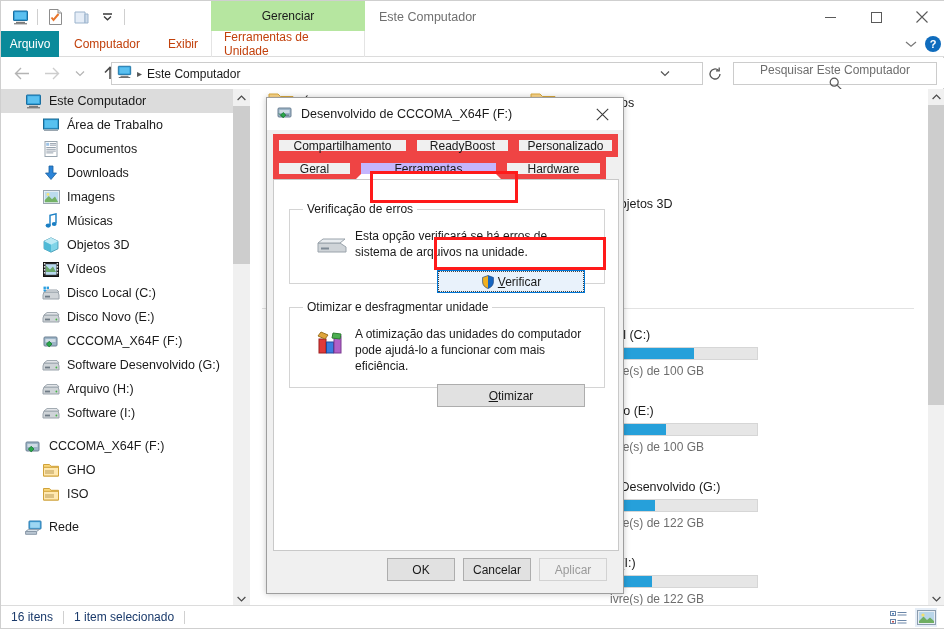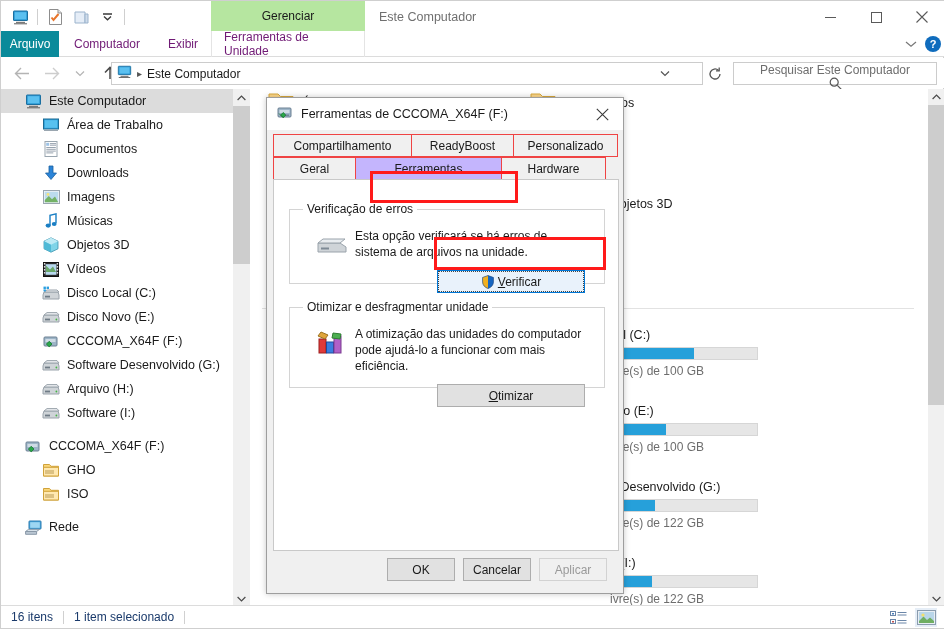--- a/index.html
+++ b/index.html
@@ -50,21 +50,21 @@
 
   
   .ribbontabs {
     position: absolute; left: 0; top: 30px; width: 944px; height: 26px;
     background: #ffffff;
     border-bottom: 1px solid #dcdcdc;
   }
   .rtab {
     position: absolute; top: 0; height: 26px;
     display: flex; align-items: center; justify-content: center;
-    font-size: 12px; color: #701a75; padding: 0 12px;
+    font-size: 12px; color: #c2410c; padding: 0 12px;
   }
   .rtab.file { left: 0; width: 58px; background: #0a8a9a; color: #ffffff; }
   .rtab.t1 { left: 62px; width: 88px; }
   .rtab.t2 { left: 156px; width: 52px; }
   .rtab.t3 { left: 210px; width: 154px; border-left: 1px solid #e4e4e4; border-right: 1px solid #e4e4e4;}
   .ribbon-right { position: absolute; right: 4px; top: 0; height: 26px; display: flex; align-items: center; gap: 8px; }
   .help-circle {
     width: 16px; height: 16px; border-radius: 50%; background: #0f6cbd;
     color: #fff; font-size: 11px; font-weight: bold;
     display: flex; align-items: center; justify-content: center;
@@ -167,21 +167,21 @@
   }
   .dlg-body { position: absolute; left: 0; top: 32px; right: 0; bottom: 0; background: #f0f0f0; }
 
   .tabstrip { position: absolute; left: 6px; top: 4px; width: 346px; height: 46px; }
   .tabrow { position: absolute; left: 0; width: 346px; height: 23px; display: flex; }
   .tabrow.r1 { top: 0; }
   .tabrow.r2 { top: 23px; }
   .dtab {
     height: 23px; display: flex; align-items: center; justify-content: center;
     font-size: 12px; color: #1a1a1a;
-    background: #f0f0f0; border: 1px solid #ef4444;
+    background: #f0f0f0; border: 6px solid #ef4444;
     margin-right: -1px;
   }
   .dtab.active { background: #c4b5fd; border-bottom-color: #ffffff; }
 
   .tabcontent {
     position: absolute; left: 6px; top: 49px; width: 346px; height: 372px;
     background: #ffffff; border: 1px solid #c9c9c9;
   }
   .group {
     position: absolute; left: 13px; width: 316px;
@@ -661,21 +661,21 @@
     <div class="dlg-title">
       <span>
         <svg width="16" height="15" viewBox="0 0 16 15">
             <rect x="1" y="3" width="13" height="9" rx="1" fill="#8fa8bd" stroke="#5d7governed8"></rect>
             <rect x="1" y="3" width="13" height="9" rx="1" fill="#9db4c7" stroke="#6c8194"></rect>
             <rect x="2.5" y="5" width="10" height="3" fill="#cfdbe5"></rect>
             <path d="M7 9.5h5v1.4H7z" fill="#6c8194"></path>
             <path d="M2 8.5l4.2 4.2M6.2 12.7l2.6-2.6-2.6-2.6-2.6 2.6z" fill="#2aa84a" stroke="#18762f" stroke-width="0.8"></path>
           </svg>
       </span>
-      <span class="dt-txt">Ferramentas de CCCOMA_X64F (F:)</span>
+      <span class="dt-txt">Desenvolvido de CCCOMA_X64F (F:)</span>
       <div class="dlg-close">
         <svg width="13" height="13" viewBox="0 0 13 13">
             <path d="M0.8 0.8l11.4 11.4M12.2 0.8L0.8 12.2" stroke="#3a3a3a" stroke-width="1.1"></path>
           </svg>
       </div>
     </div>
 
     <div class="dlg-body">
 
       <div class="tabstrip">

